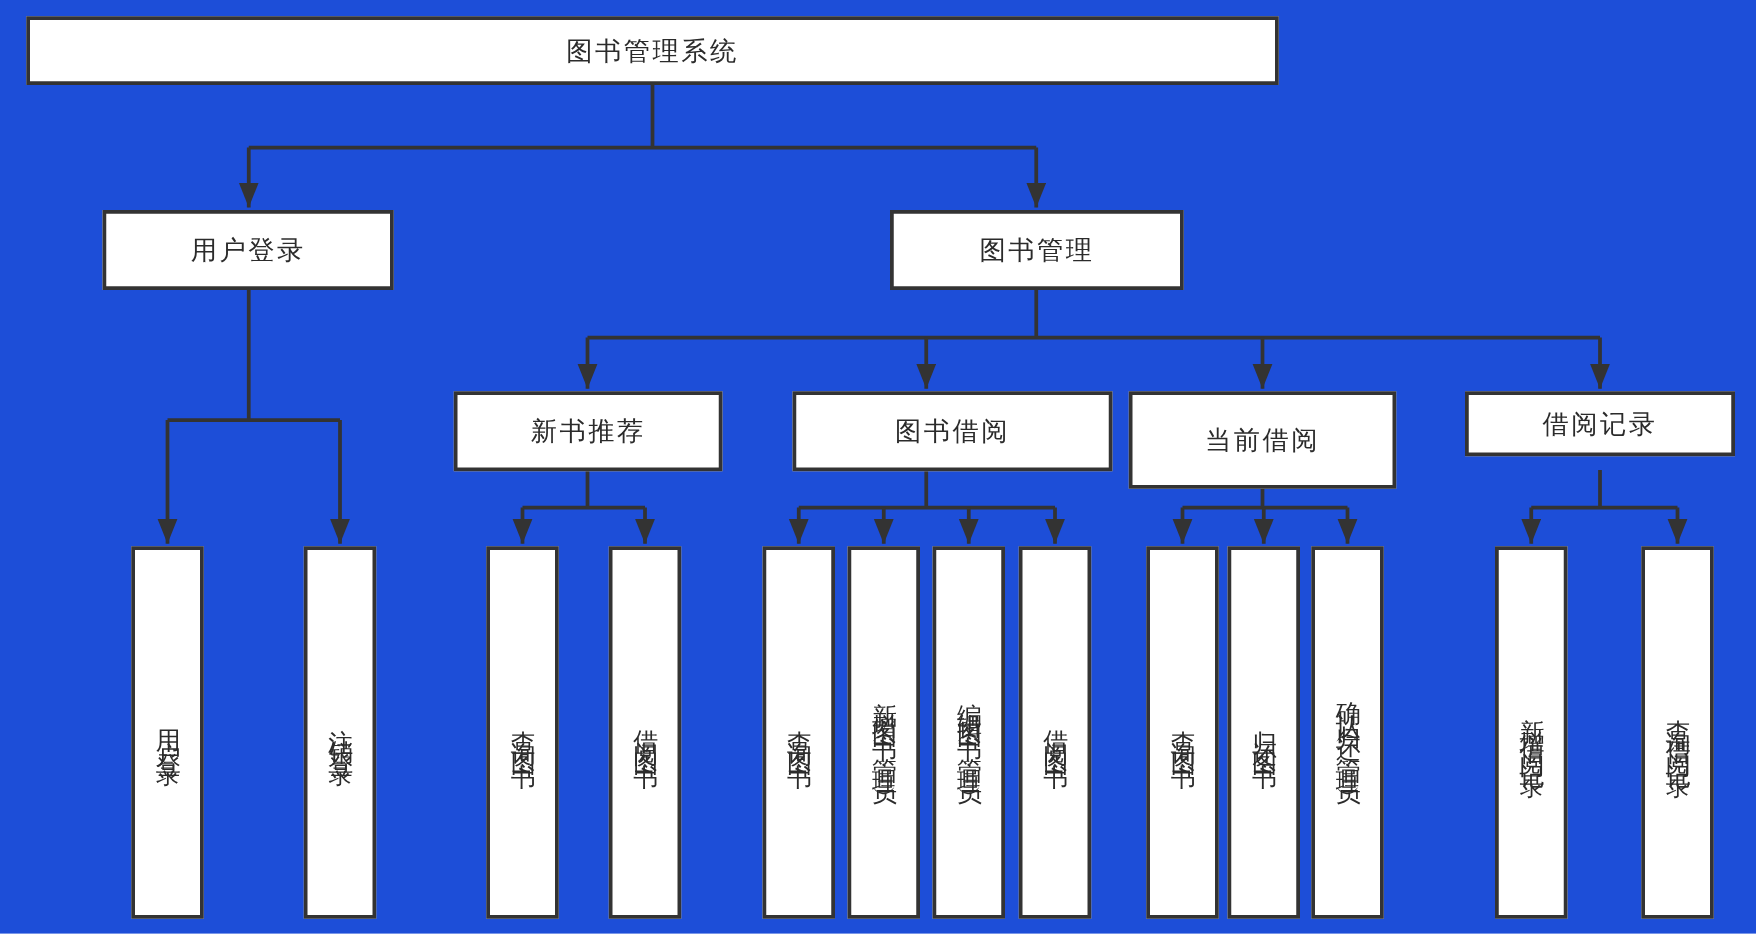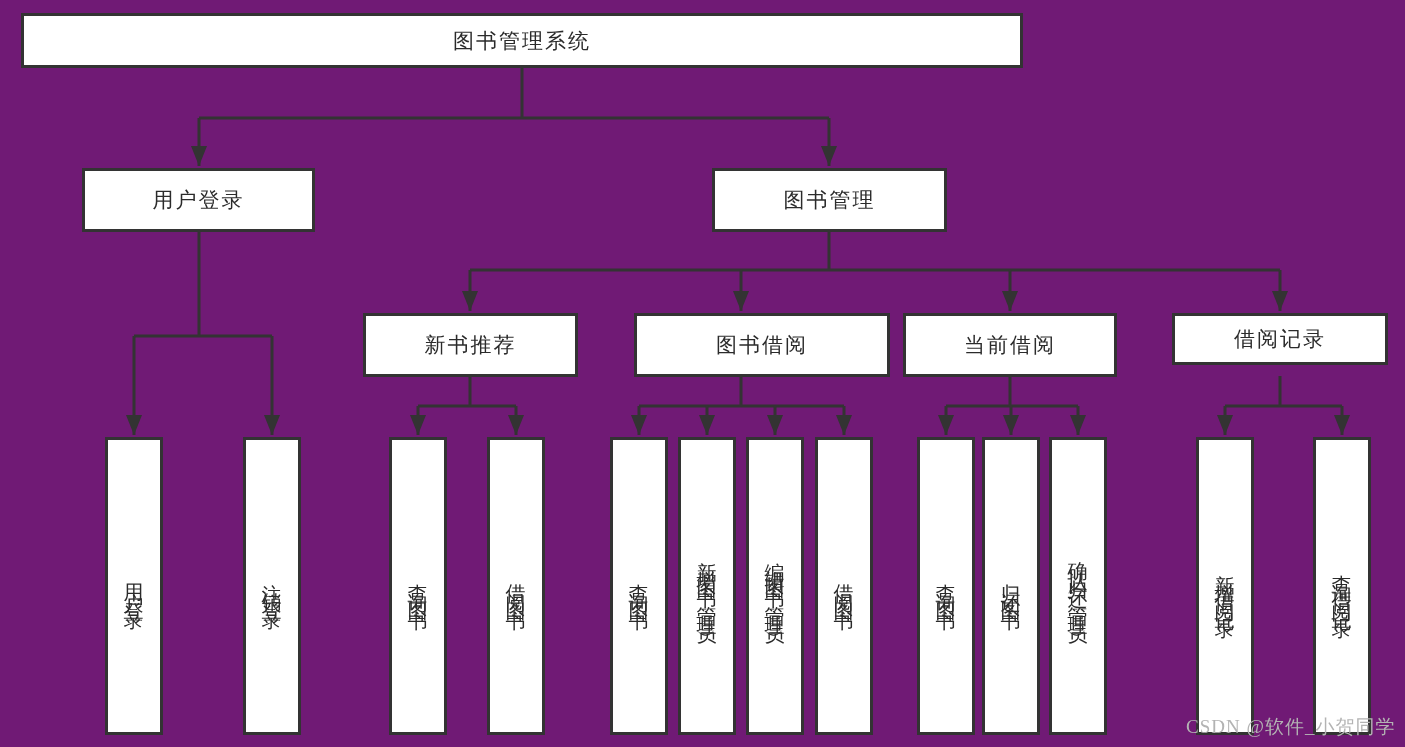--- a/index.html
+++ b/index.html
@@ -1,17 +1,17 @@
 <!DOCTYPE html>
 <html><head>
 <meta charset="utf-8">
 <style>
   html,body{margin:0;padding:0;background:#ffffff;}
-  .canvas{position:relative;width:1405px;height:747px;background:#701a75;
-          font-family:Liberation Serif, serif;overflow:hidden;}
+  .canvas{position:relative;width:1405px;height:747px;background:#1d4ed8;
+          font-family:Liberation Sans, sans-serif;overflow:hidden;}
   svg.connectors{position:absolute;left:0;top:0;width:1405px;height:747px;}
   .node{position:absolute;box-sizing:border-box;background:#ffffff;
         border:3px solid #333333;display:flex;align-items:center;justify-content:center;
         color:#2b2b2b;z-index:2;}
   .h{font-size:21px;letter-spacing:2px;white-space:nowrap;}
   .v{top:437px;width:58px;height:298px;font-size:20px;}
   .vtxt{writing-mode:vertical-rl;text-orientation:mixed;letter-spacing:9px;line-height:1;}
   .watermark{position:absolute;left:1186px;top:714px;font-size:19px;letter-spacing:1px;
              color:#b3b3b3;z-index:5;white-space:nowrap;}
 </style>
@@ -72,21 +72,21 @@
   <div class="node h" style="left:363px;top:313px;width:215px;height:64px">
     <span>新书推荐</span>
   </div>
 
   <div class="node h" style="left:712px;top:168px;width:235px;height:64px">
     <span>图书管理</span>
   </div>
   <div class="node h" style="left:634px;top:313px;width:256px;height:64px">
     <span>图书借阅</span>
   </div>
-  <div class="node h" style="left:903px;top:313px;width:214px;height:64px">
+  <div class="node h" style="left:903px;top:313px;width:214px;height:78px">
     <span>当前借阅</span>
   </div>
   <div class="node h" style="left:1172px;top:313px;width:216px;height:52px">
     <span>借阅记录</span>
   </div>
 
   <div class="node v" style="left:105px">
     <span class="vtxt">用户登录</span>
   </div>
   <div class="node v" style="left:243px">
@@ -123,15 +123,14 @@
     <span class="vtxt">确认归还（管理员）</span>
   </div>
 
   <div class="node v" style="left:1196px">
     <span class="vtxt">新增借阅记录</span>
   </div>
   <div class="node v" style="left:1313px">
     <span class="vtxt">查询借阅记录</span>
   </div>
 
-  <div class="watermark">CSDN @软件_小贺同学</div>
 
 </div>
 
 </body></html>

